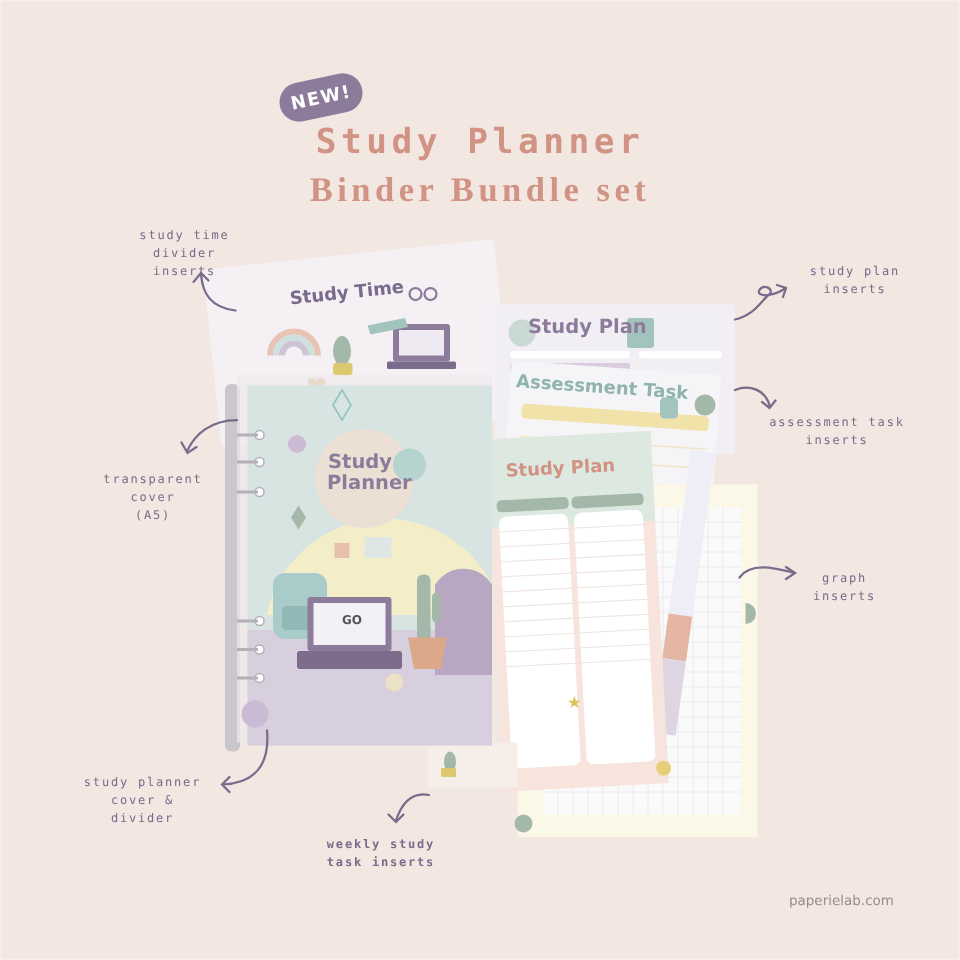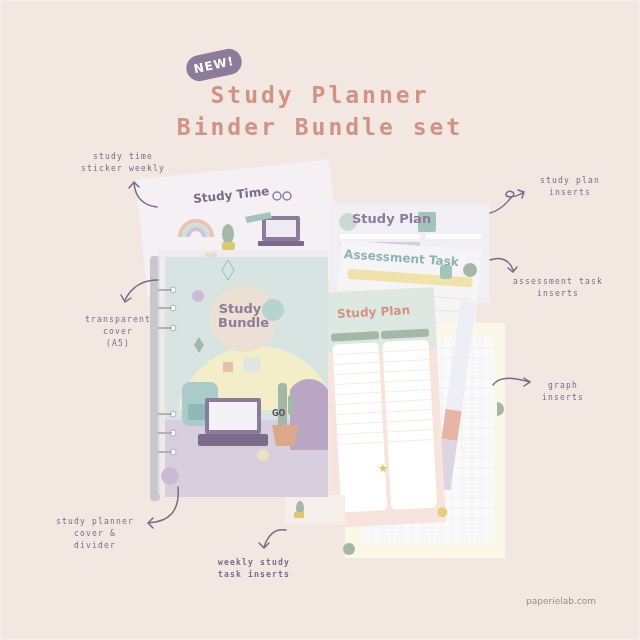--- a/index.html
+++ b/index.html
@@ -1,21 +1,21 @@
 <!DOCTYPE html>
 <html><head>
 <meta charset="utf-8">
 <style>
   html,body{margin:0;padding:0;}
   body{width:640px;height:640px;background:#f3e7e2;position:relative;overflow:hidden;font-family:"DejaVu Sans",sans-serif;}
   .frame{position:absolute;left:0;top:0;width:638px;height:638px;border:1px solid #f7efeb;}
   .badge{position:absolute;left:186px;top:52px;width:56px;height:26px;background:#8d7b9c;border-radius:14px;transform:rotate(-12deg);color:#fff;font-weight:bold;font-size:12px;letter-spacing:1px;display:flex;align-items:center;justify-content:center;}
   .title{position:absolute;left:0;width:640px;text-align:center;color:#d19384;font-family:"DejaVu Sans Mono",monospace;font-weight:bold;letter-spacing:3px;}
   .t1{top:82px;font-size:23px;padding-left:0px;}
-  .t2{top:114px;font-size:23px;}
+  .t2{top:114px;font-size:23px;font-family:Liberation Serif, serif;}
   .lbl{position:absolute;color:#7a6a8c;font-family:"DejaVu Sans Mono",monospace;font-size:8px;letter-spacing:1.2px;text-align:center;line-height:12px;}
   .credit{position:absolute;right:44px;top:596px;font-size:9px;color:#9a8e8a;margin-left:16px;}
   svg{position:absolute;left:0;top:0;}
   .sheet-title{position:absolute;font-weight:bold;font-family:"DejaVu Sans",sans-serif;}
 </style>
 </head>
 <body>
 
 <div class="frame"></div>
 
@@ -198,24 +198,24 @@
     <path d="M493 385 C 500 375, 515 378, 530 382 M524 378 l6 4 l-6 4"></path>
     <path d="M178 487 C 180 510, 170 522, 148 523 M153 518 l-5 5 l5 5"></path>
     <path d="M286 530 C 275 528, 268 535, 264 547 M259 543 l5 5 l5 -5"></path>
   </g>
 </svg>
 
 <div class="sheet-title" style="left:193px;top:188px;font-size:12px;color:#7a6a8c;transform:rotate(-6deg);">Study Time</div>
 <div class="sheet-title" style="left:352px;top:211px;font-size:13px;color:#8d7b9c;">Study Plan</div>
 <div class="sheet-title" style="left:344px;top:251px;font-size:12px;color:#8fb4b0;transform:rotate(4deg);">Assessment Task</div>
 <div class="sheet-title" style="left:337px;top:305px;font-size:12px;color:#d19384;transform:rotate(-3deg);">Study Plan</div>
-<div class="sheet-title" style="left:218px;top:302px;font-size:13px;color:#8d7b9c;text-align:center;width:44px;line-height:14px;"><span>Study</span><br><span>Bundle</span></div>
-<div class="sheet-title" style="left:228px;top:409px;font-size:8px;color:#555;margin-left:44px;">GO</div>
-
-<div class="lbl" style="left:78px;top:151px;width:90px;"><span>study time</span><br><span>sticker weekly</span></div>
+<div class="sheet-title" style="left:218px;top:302px;font-size:13px;color:#8d7b9c;text-align:center;width:44px;line-height:14px;"><span>Study</span><br><span>Planner</span></div>
+<div class="sheet-title" style="left:228px;top:409px;font-size:8px;color:#555;">GO</div>
+
+<div class="lbl" style="left:78px;top:151px;width:90px;"><span>study time</span><br><span>divider inserts</span></div>
 <div class="lbl" style="left:520px;top:175px;width:100px;">study plan inserts</div>
 <div class="lbl" style="left:508px;top:276px;width:100px;"><span>assessment task</span><br><span>inserts</span></div>
-<div class="lbl" style="left:78px;top:314px;width:80px;"><span>transparent</span><br><span>cover</span><br><span>(A5)</span></div>
+<div class="lbl" style="left:62px;top:314px;width:80px;"><span>transparent</span><br><span>cover</span><br><span>(A5)</span></div>
 <div class="lbl" style="left:528px;top:380px;width:70px;">graph inserts</div>
 <div class="lbl" style="left:50px;top:516px;width:90px;"><span>study planner</span><br><span>cover &amp; divider</span></div>
 <div class="lbl" style="left:214px;top:557px;width:80px;font-weight:bold;"><span>weekly study</span><br><span>task inserts</span></div>
 
 <div class="credit">paperielab.com</div>
 
 </body></html>

